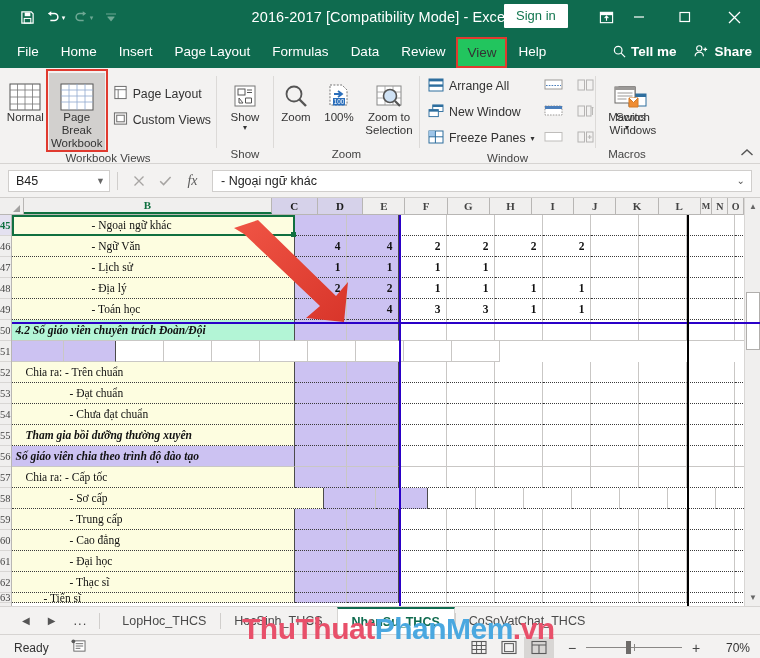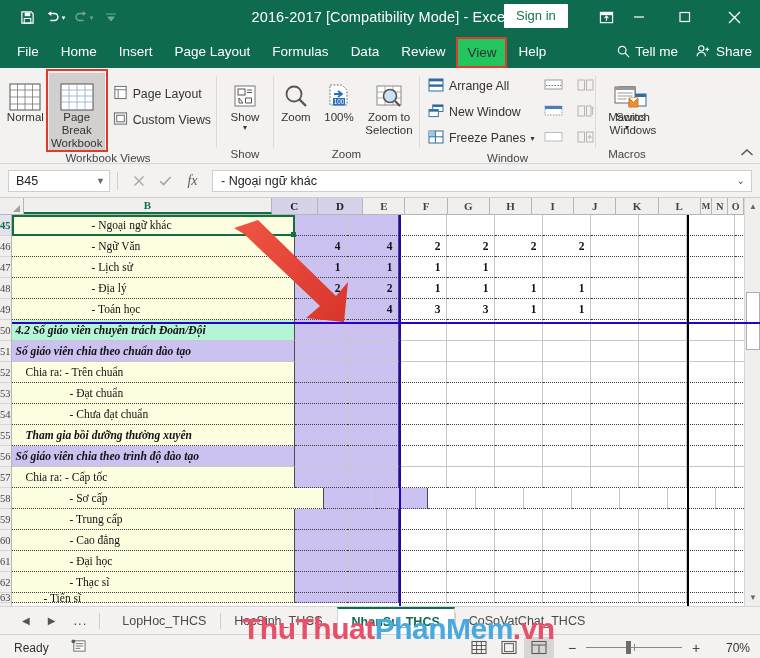--- a/index.html
+++ b/index.html
@@ -54,21 +54,21 @@
   .rtab.active{
     background:#22c55e; color:#333333;
     margin:3px 0 0 0;
   }
   .rtab.active .hl{
     position:absolute; left:0;right:0;top:0;bottom:0;
     border:2px solid #e03a2f;
   }
   .tab-right{ position:absolute; right:8px; top:0; height:34px;
     display:flex; align-items:center; gap:18px; color:#fff; font-size:13.5px;}
-  .tab-right span.lbl{ margin-left:5px;}
+  .tab-right span.lbl{ margin-left:5px;font-weight:bold;}
   .tr-item{ display:flex; align-items:center;}
 
   
   .ribbon{
     height:96px; background:#f3f2f1; position:relative;
     border-bottom:1px solid #d6d4d2;
     display:flex;
   }
   .group{ position:relative; height:96px; display:flex; flex-direction:column;}
   .group-body{ flex:1; display:flex; align-items:flex-start; padding-top:5px;}
@@ -724,21 +724,20 @@
           <div class="cell num f-white solidb" style="width: 48px;"></div>
           <div class="cell num f-white solidb" style="width: 48px;"></div>
           <div class="cell num f-white solidb" style="width: 48px;"></div>
           <div class="cell num f-white solidb" style="width: 48px;"></div>
           <div class="cell num f-white solidb" style="width: 48px;"></div>
           <div class="cell num f-white solidb" style="width: 48px;"></div>
           <div class="cell num f-white solidb" style="width: 48px;"></div>
           <div class="cell num f-white solidb" style="width: 48px;"></div>
         </div>
         <div class="row" style="height: 21px;">
-          <div class="cell txt bcol f-purple italic solidb" style="width: 283px; padding-left: 4px;">Số giáo viên chia theo chuẩn đào tạo</div>
           <div class="cell num f-lav solidb" style="width: 52px;"></div>
           <div class="cell num f-lav bcol solidb" style="width: 52px;"></div>
           <div class="cell num f-white solidb" style="width: 48px;"></div>
           <div class="cell num f-white solidb" style="width: 48px;"></div>
           <div class="cell num f-white solidb" style="width: 48px;"></div>
           <div class="cell num f-white solidb" style="width: 48px;"></div>
           <div class="cell num f-white solidb" style="width: 48px;"></div>
           <div class="cell num f-white solidb" style="width: 48px;"></div>
           <div class="cell num f-white solidb" style="width: 48px;"></div>
           <div class="cell num f-white solidb" style="width: 48px;"></div>

